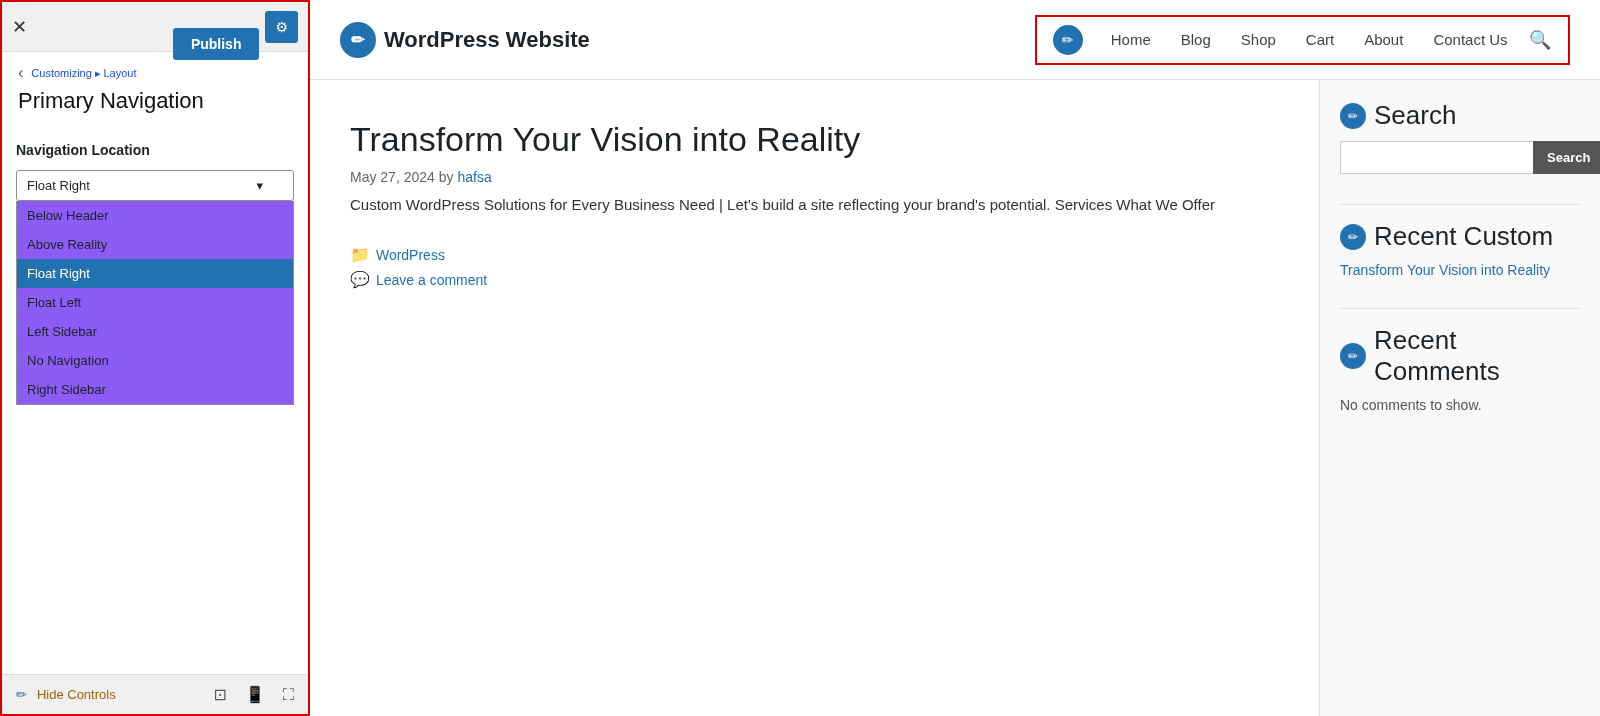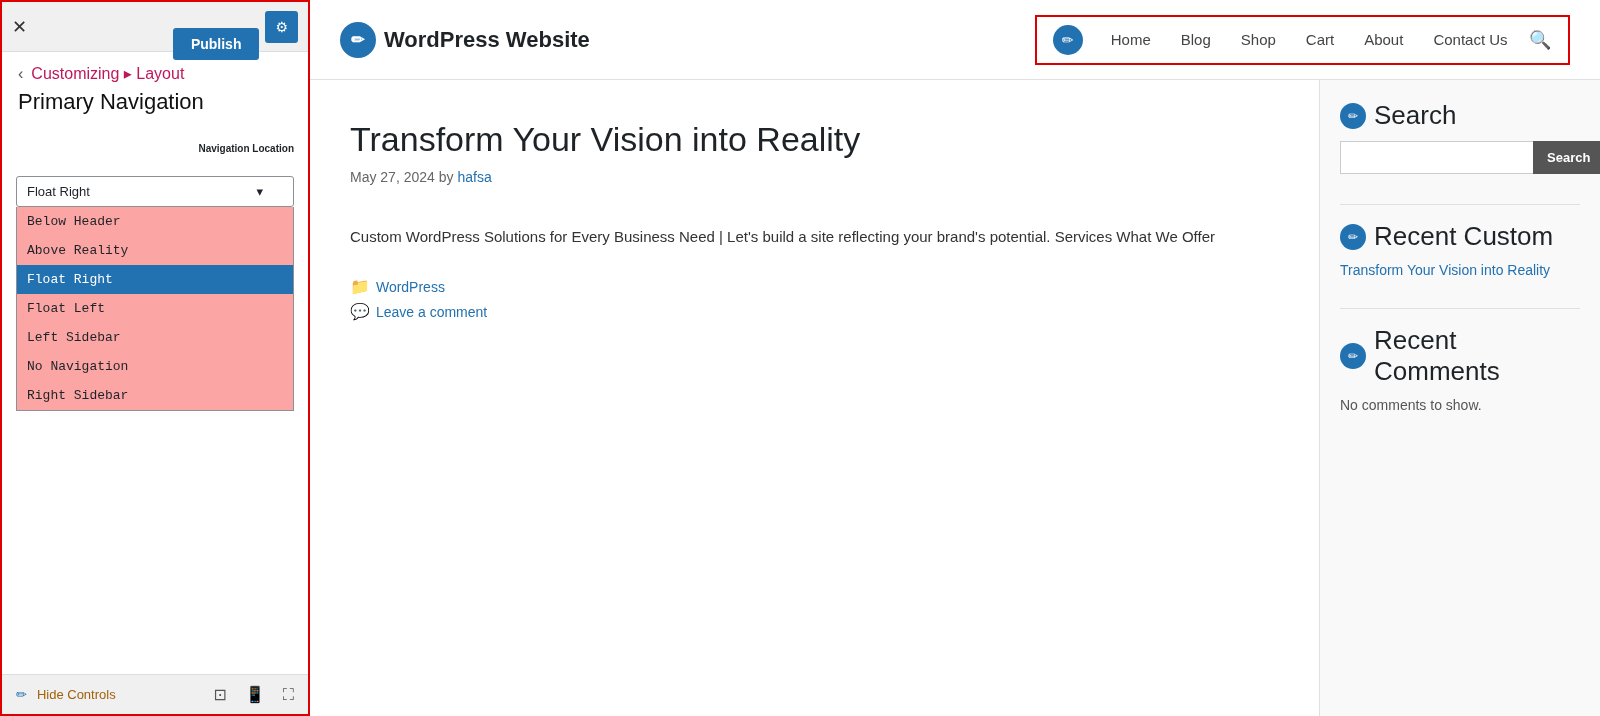--- a/index.html
+++ b/index.html
@@ -63,41 +63,40 @@
       align-items: center;
       gap: 4px;
     }
     #back-arrow {
       font-size: 16px;
       cursor: pointer;
       color: #555;
       margin-right: 4px;
     }
     #breadcrumb-text {
-      font-size: 16px;
-      color: #be185d;
+      font-size: 11px;
+      color: #1d4ed8;
     }
     #panel-title {
       padding: 2px 16px 14px 16px;
       font-size: 22px;
       color: #111;
       font-weight: 400;
     }
     #panel-content {
       padding: 0 14px 14px 14px;
       flex: 1;
       overflow-y: auto;
     }
     .field-label {
-      font-size: 10px;
+      font-size: 14px;
       font-weight: 600;
       color: #1d2327;
-      margin-bottom: 22px;
+      margin-bottom: 12px;
       margin-top: 14px;
-      text-align: right;
     }
     .select-wrapper {
       position: relative;
     }
     .select-wrapper select {
       width: 100%;
       padding: 7px 30px 7px 10px;
       border: 1px solid #8c8f94;
       border-radius: 3px;
       font-size: 13px;
@@ -130,26 +129,25 @@
       color: #1d2327;
       display: flex;
       align-items: center;
       justify-content: space-between;
     }
     #nav-location-dropdown .dropdown-options {
       position: absolute;
       top: 100%;
       left: 0;
       right: 0;
-      background: #fca5a5;
+      background: #8b5cf6;
       border: 1px solid #8c8f94;
       border-top: none;
       z-index: 100;
       font-size: 13px;
-      font-family: Liberation Mono, monospace;
     }
     #nav-location-dropdown .dropdown-options .option {
       padding: 7px 10px;
       cursor: pointer;
       color: #1d2327;
     }
     #nav-location-dropdown .dropdown-options .option.selected {
       background: #2271b1;
       color: #fff;
     }
@@ -247,21 +245,21 @@
     }
     .post-title {
       font-size: 34px;
       font-weight: 400;
       color: #1d2327;
       margin-bottom: 10px;
     }
     .post-meta {
       font-size: 14px;
       color: #666;
-      margin-bottom: 40px;
+      margin-bottom: 8px;
     }
     .post-meta a {
       color: #2271b1;
       text-decoration: none;
     }
     .post-excerpt {
       font-size: 15px;
       color: #333;
       line-height: 1.6;
       margin-bottom: 28px;

